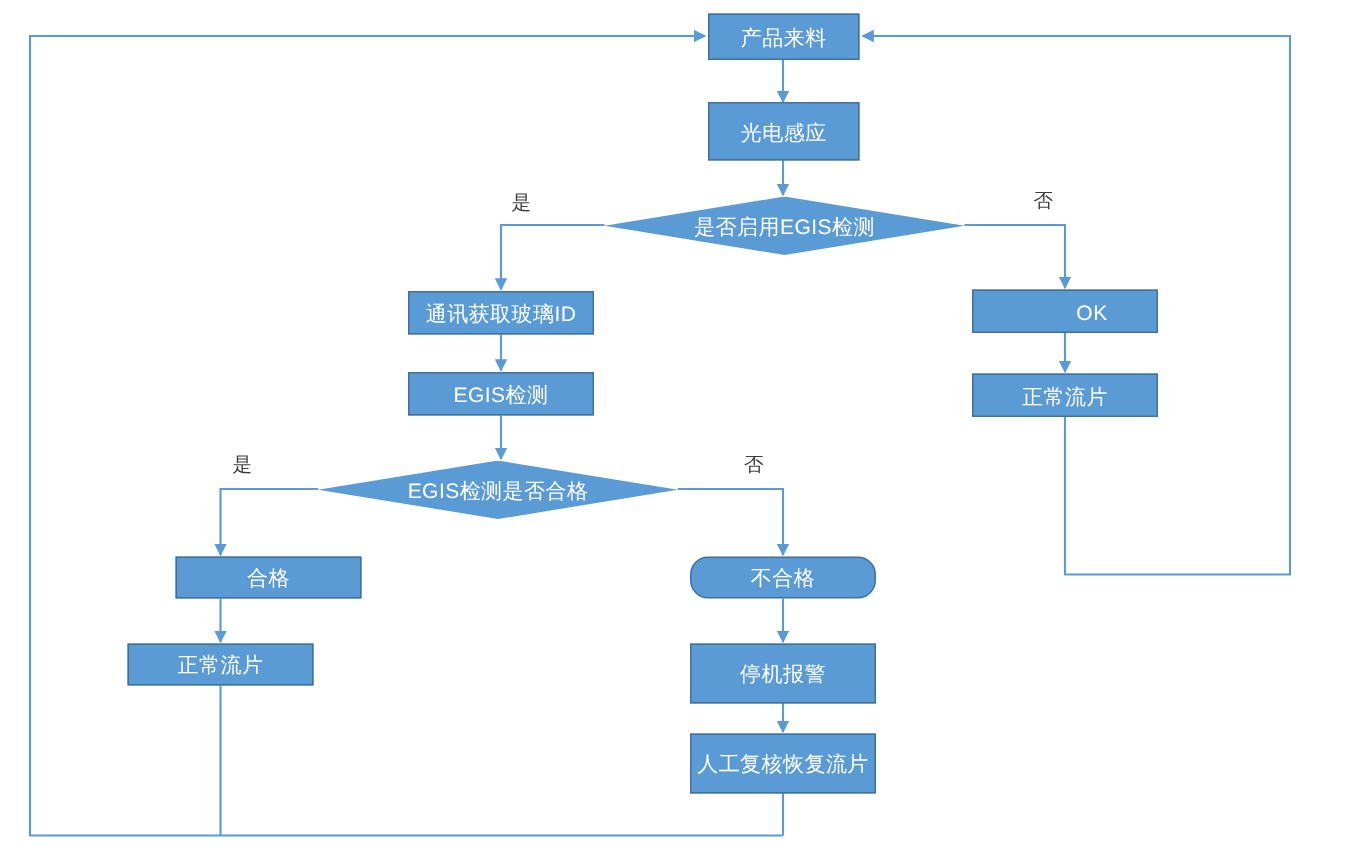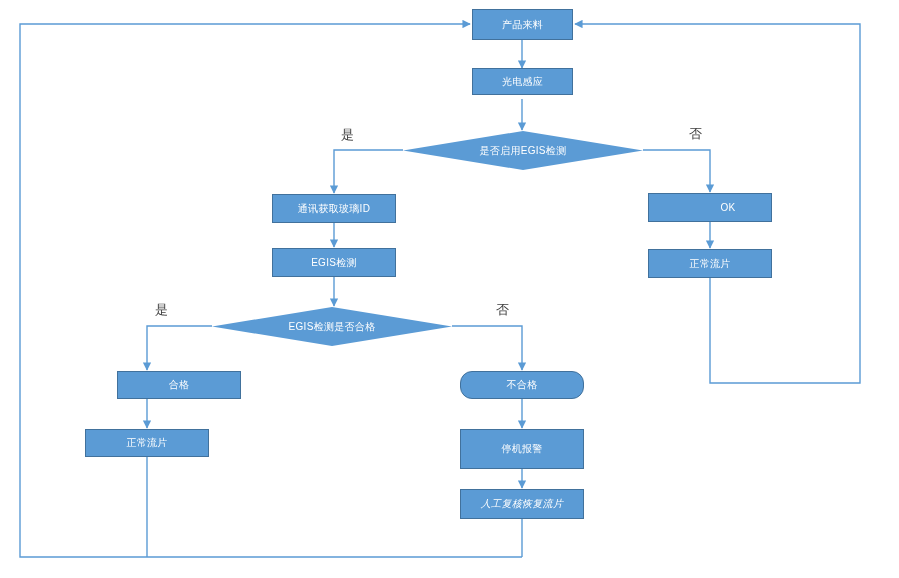--- a/index.html
+++ b/index.html
@@ -22,21 +22,21 @@
     width: 899px;
     height: 578px;
   }
   .node {
     position: absolute;
     box-sizing: border-box;
     display: flex;
     align-items: center;
     justify-content: center;
     color: #ffffff;
-    font-size: 10px;
+    font-size: 14px;
     line-height: 1;
     letter-spacing: 0.3px;
     white-space: nowrap;
     z-index: 5;
   }
   .node.process {
     background: #5B9BD5;
     border: 1px solid #41719C;
   }
   .node.decision {
@@ -110,21 +110,21 @@
       <path d="M 522,557 L 20,557 L 20,24 L 470,24" marker-end="url(#arrow)"></path>
 
       <path d="M 710,278 L 710,383 L 860,383 L 860,24 L 575,24" marker-end="url(#arrow)"></path>
     </g>
   </svg>
 
   <div class="node process" style="left:472px; top:9px; width:101px; height:31px;">
     <span>产品来料</span>
   </div>
 
-  <div class="node process" style="left:472px; top:68px; width:101px; height:27px;">
+  <div class="node process" style="left:472px; top:68px; width:101px; height:39px;">
     <span>光电感应</span>
   </div>
 
   <div class="node decision" style="left:403px; top:131px; width:240px; height:39px;text-align:right;">
     <span class="dshape"></span>
     <span class="dlabel">是否启用EGIS检测</span>
   </div>
 
   <div class="node process" style="left:272px; top:194px; width:124px; height:29px;">
     <span>通讯获取玻璃ID</span>
@@ -156,21 +156,21 @@
   </div>
 
   <div class="node process" style="left:460px; top:371px; width:124px; height:28px;border-radius:12px;">
     <span>不合格</span>
   </div>
 
   <div class="node process" style="left:460px; top:429px; width:124px; height:40px;">
     <span>停机报警</span>
   </div>
 
-  <div class="node process" style="left:460px; top:489px; width:124px; height:30px;font-style:italic;">
+  <div class="node process" style="left:460px; top:489px; width:124px; height:40px;">
     <span>人工复核恢复流片</span>
   </div>
 
   <div class="edge-label" style="left:341px; top:128px;">
     <span>是</span>
   </div>
 
   <div class="edge-label" style="left:689px; top:127px;">
     <span>否</span>
   </div>

